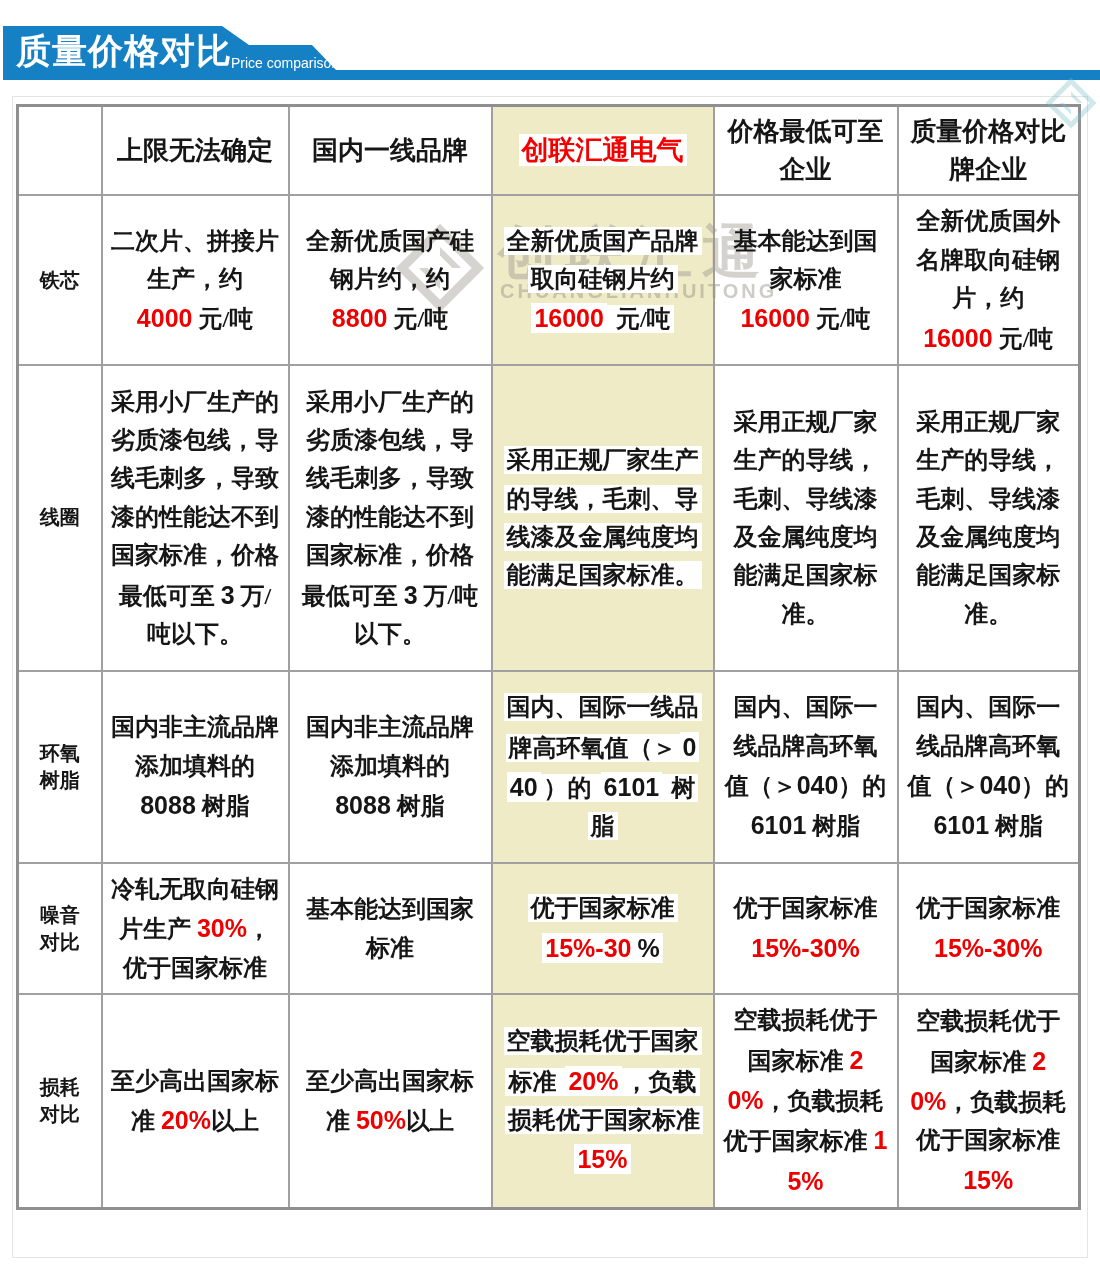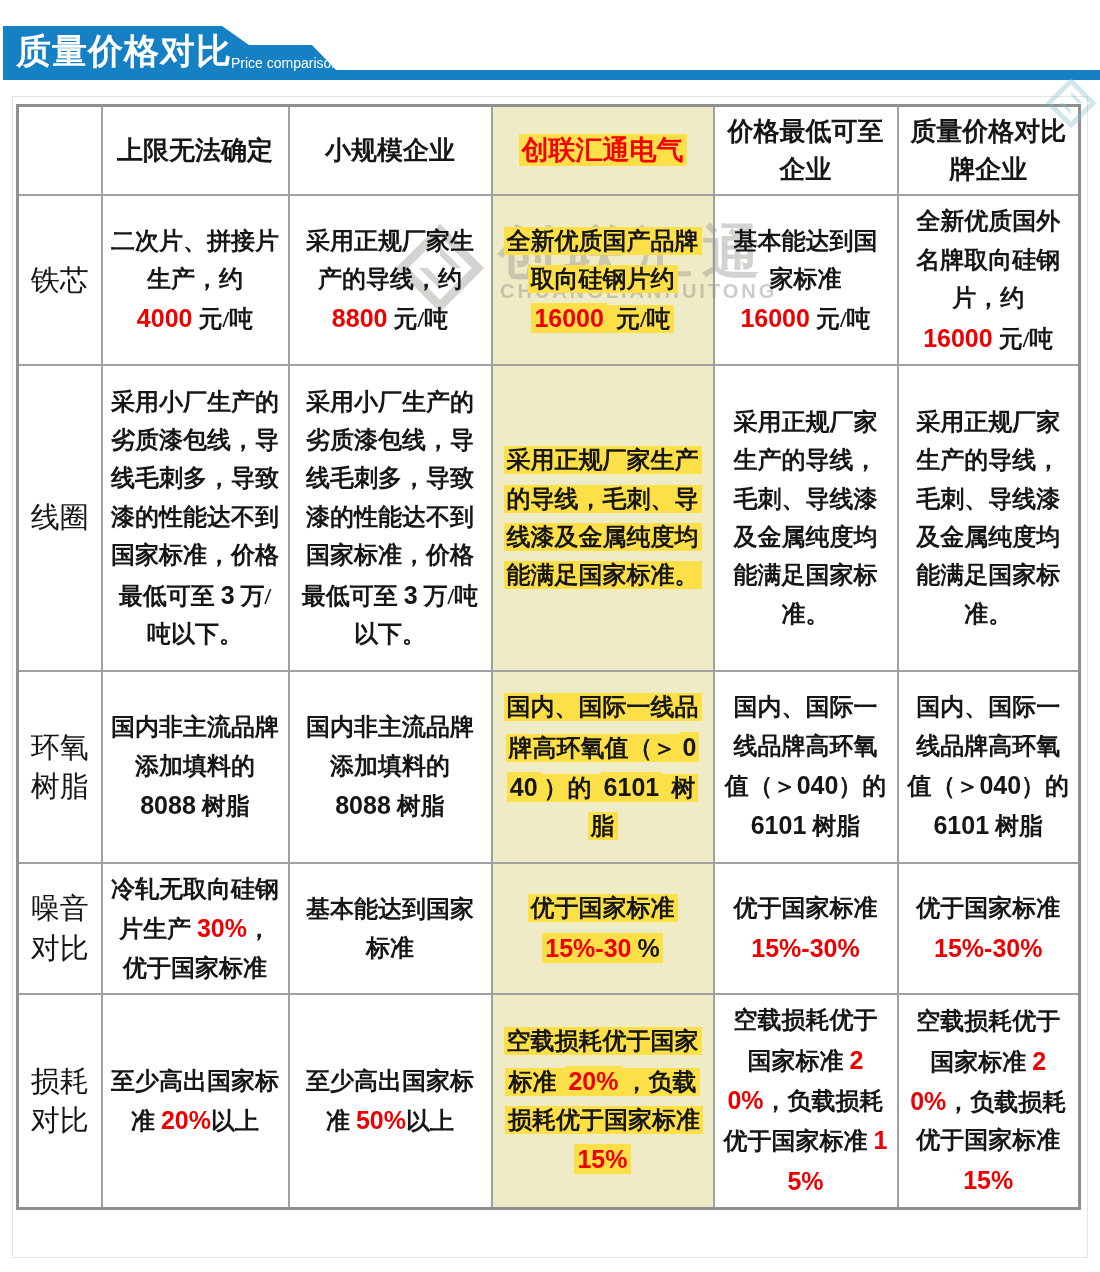--- a/index.html
+++ b/index.html
@@ -32,33 +32,33 @@
     position:absolute;left:16px;top:104px;width:1062px;
     border-collapse:collapse;table-layout:fixed;
     border:3px solid #8f8f8f;
   }
   .cmp th,.cmp td{
     border:2px solid #a0a0a0;text-align:center;vertical-align:middle;
     padding:6px 8px;word-break:break-all;
   }
   .cmp thead th{font-size:26px;font-weight:bold;line-height:1.45;}
   .cmp thead tr{height:84px;}
-  .cmp tbody th{font-size:29px;font-weight:normal;line-height:1.35;}
+  .cmp tbody th{font-size:20px;font-weight:bold;line-height:1.35;}
   .cmp td{font-size:24px;font-weight:600;line-height:1.6;}
   .cmp tbody tr:nth-child(1){height:150px;}
   .cmp tbody tr:nth-child(2){height:306px;}
   .cmp tbody tr:nth-child(3){height:192px;}
   .cmp tbody tr:nth-child(4){height:76px;}
   .cmp tbody tr:nth-child(5){height:116px;}
   .cmp tbody tr:nth-child(6){height:188px;}
   
   .brand-col{background:#f0ebc7;}
   .brand-head .seg{color:#f40000;font-size:27px;}
   .brand-col .seg{
-    background:#fde047;padding:1px 3px;
+    background:#ffffff;padding:1px 3px;
     box-decoration-break:clone;text-align:right;-webkit-box-decoration-break:clone;
   }
   
   .seg{position:relative;z-index:10;}
   .red{color:#ee0000;}
   .num,.red{
     font-family:"Liberation Sans","DejaVu Sans",sans-serif;
     font-size:25px;font-weight:600;
   }
   
@@ -103,31 +103,31 @@
       <col style="width:187px">
       <col style="width:203px">
     <col style="width:222px">
       <col style="width:184px">
       <col style="width:182px">
   </colgroup>
   <thead>
       <tr id="head-row">
         <th></th>
         <th><span class="seg">上限无法确定</span></th>
-        <th><span class="seg">小规模企业</span></th>
+        <th><span class="seg">国内一线品牌</span></th>
         <th class="brand-col brand-head"><span class="seg">创联汇通电气</span></th>
         <th><span class="seg">价格最低可至</span><br><span class="seg">企业</span></th>
         <th><span class="seg">质量价格对比</span><br><span class="seg">牌企业</span></th>
       </tr>
     </thead>
   <tbody id="body-rows">
       <tr>
         <th>铁芯</th>
         <td><span class="seg">二次片、拼接片生产，约</span><br><span class="seg red num">4000</span><span class="seg"> 元/吨</span></td>
-        <td><span class="seg">采用正规厂家生产的导线，约</span><br><span class="seg red num">8800</span><span class="seg"> 元/吨</span></td>
+        <td><span class="seg">全新优质国产硅钢片约，约</span><br><span class="seg red num">8800</span><span class="seg"> 元/吨</span></td>
         <td class="brand-col"><span class="seg">全新优质国产品牌取向硅钢片约</span><br><span class="seg red num">16000</span><span class="seg"> 元/吨</span></td>
         <td><span class="seg">基本能达到国家标准</span><br><span class="seg red num">16000</span><span class="seg"> 元/吨</span></td>
         <td><span class="seg">全新优质国外名牌取向硅钢片，约</span><br><span class="seg red num">16000</span><span class="seg"> 元/吨</span></td>
       </tr>
       <tr>
         <th>线圈</th>
         <td><span class="seg">采用小厂生产的劣质漆包线，导线毛刺多，导致漆的性能达不到国家标准，价格最低可至 </span><span class="seg num">3</span><span class="seg"> 万/吨以下。</span></td>
         <td><span class="seg">采用小厂生产的劣质漆包线，导线毛刺多，导致漆的性能达不到国家标准，价格最低可至 </span><span class="seg num">3</span><span class="seg"> 万/吨以下。</span></td>
         <td class="brand-col"><span class="seg">采用正规厂家生产的导线，毛刺、导线漆及金属纯度均能满足国家标准。</span></td>
         <td><span class="seg">采用正规厂家生产的导线，毛刺、导线漆及金属纯度均能满足国家标准。</span></td>

